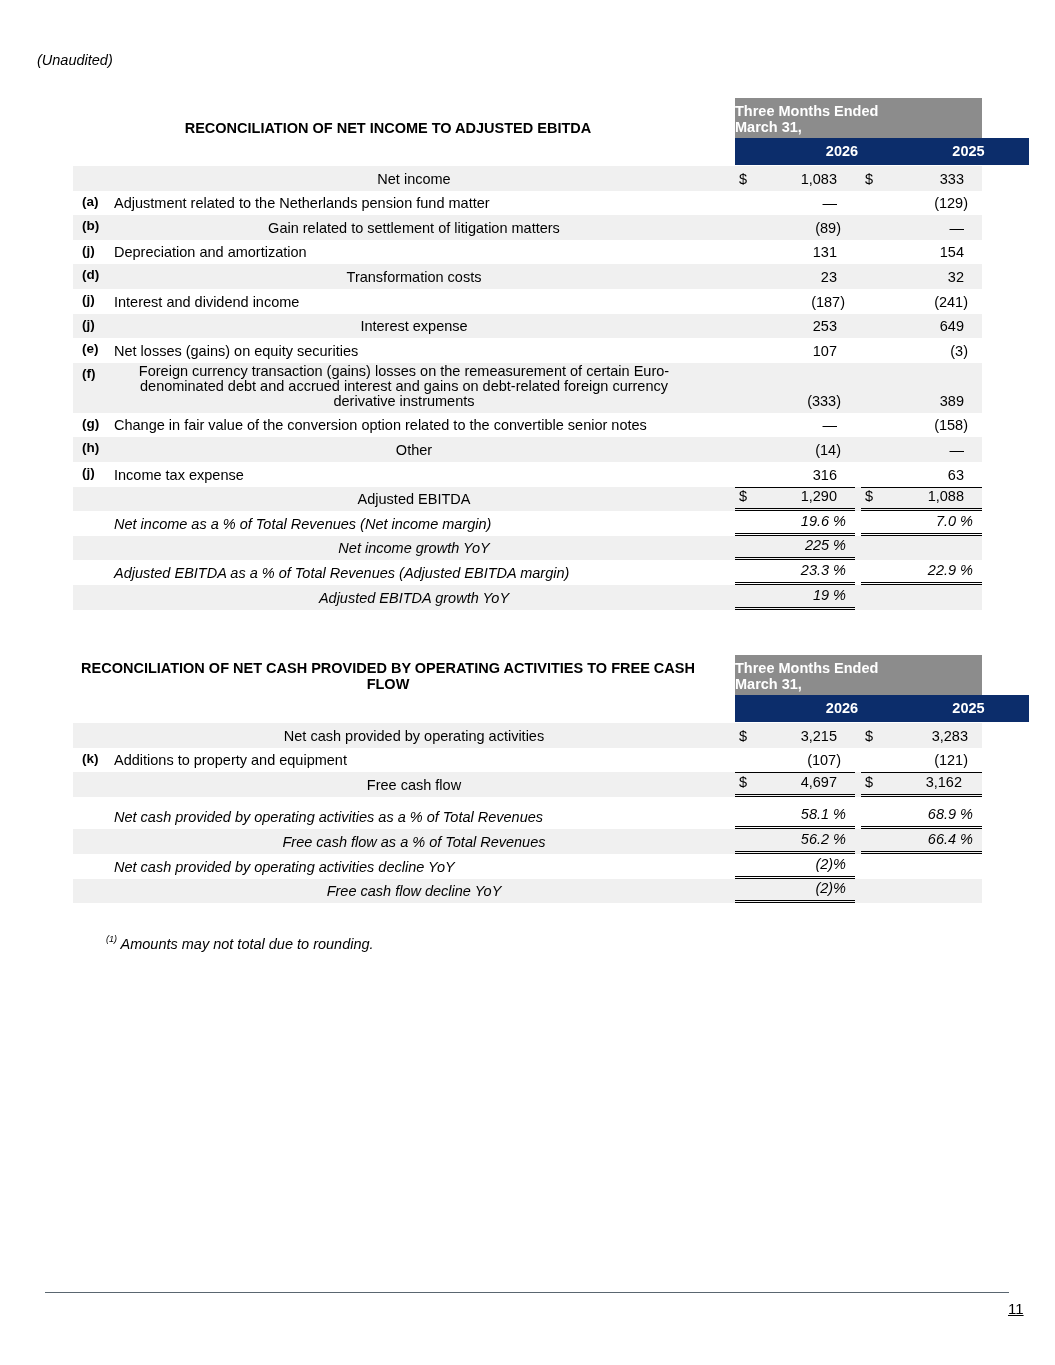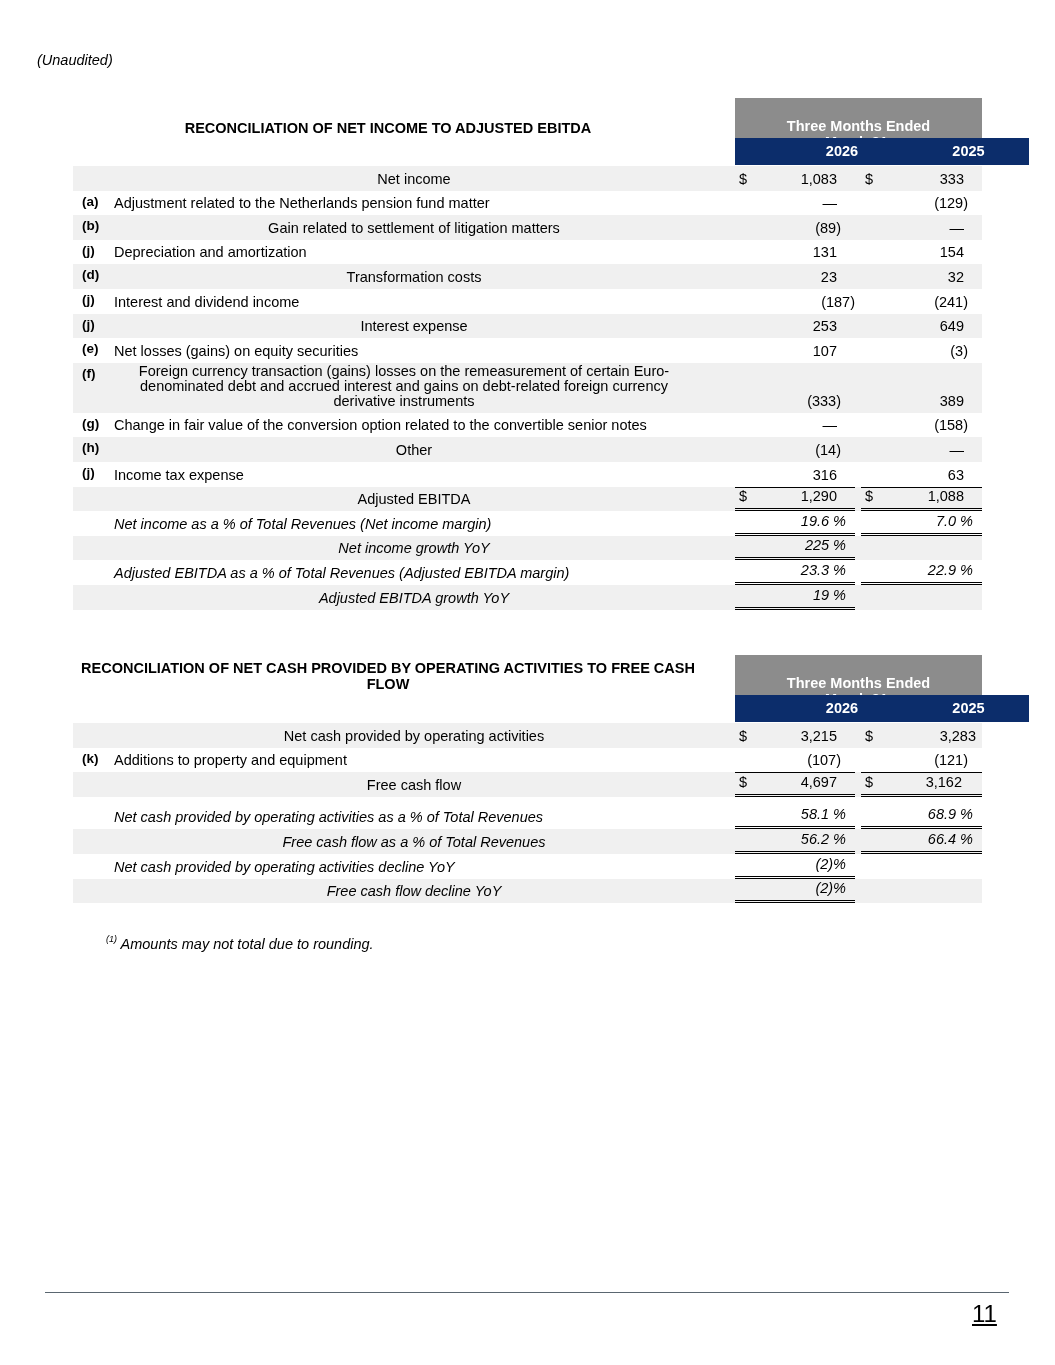--- a/index.html
+++ b/index.html
@@ -4,22 +4,22 @@
 <style>
   html, body { margin:0; padding:0; background:#ffffff; }
   body { width:1055px; height:1365px; position:relative; overflow:hidden;
          font-family:"Liberation Sans", sans-serif; color:#000; font-size:14.5px; }
   .unaudited { position:absolute; left:37px; top:52px; font-style:italic; font-size:14.5px; }
 
   .section { position:absolute; left:73px; width:909px; }
   .sec-head { position:relative; height:68px; }
   .sec-title { position:absolute; left:5px; font-weight:bold; font-size:14.5px; line-height:16px; width:620px;text-align:center; }
   .period-box { position:absolute; left:662px; top:0; width:247px; height:40px; background:#8c8c8c;
-                color:#fff; font-weight:bold; text-align:center; line-height:16px; font-size:14.5px;
-                padding-top:20px; box-sizing:border-box; }
+                color:#fff; font-weight:bold; line-height:16px; font-size:14.5px;
+                padding-top:5px; box-sizing:border-box; }
   .year { position:absolute; top:40px; height:27px; background:#0c2d6b; color:#fff; font-weight:bold;
           text-align:center; line-height:27px; font-size:14.5px;padding-left:47px; }
   .y1 { left:662px; width:120px; }
   .y2 { left:788px; width:121px; }
 
   .row { position:relative; height:24.6px; }
   .row.shade { background:#f0f0f0;text-align:center; }
   .row.tall { height:50px; }
   .ref { position:absolute; left:9px; top:3px; font-weight:bold; font-size:13.5px; }
   .label { position:absolute; left:41px; bottom:4px; line-height:15px; width:600px; }
@@ -29,21 +29,21 @@
   .c2 { left:788px; width:121px; }
   .dollar { position:absolute; left:4px; bottom:4px; }
   .val { position:absolute; right:18px; bottom:4px; }
   .val.pct { right:9px; }
   .topline { border-top:1.5px solid #000; }
   .dbl { border-bottom:3.5px double #000; }
 
   .footnote { position:absolute; left:106px; top:936px; font-style:italic; font-size:14.5px; }
   .footnote sup { font-size:9px; vertical-align:top; position:relative; top:-2px; }
   .hr { position:absolute; left:45px; width:964px; top:1292px; height:1px; background:#5a6670; }
-  .pagenum { position:absolute; left:972px; top:1300px; font-size:24px;text-decoration:underline; }
+  .pagenum { position:absolute; left:1008px; top:1300px; font-size:15px;text-decoration:underline; }
   .gap { height:8px; }
 </style>
 </head>
 <body>
 
 <div class="unaudited">(Unaudited)</div>
 
 <div class="section" style="top:98px;">
   <div class="sec-head">
     <div class="sec-title" style="top:22px;">RECONCILIATION OF NET INCOME TO ADJUSTED EBITDA</div>
@@ -104,21 +104,21 @@
         <span class="val">23</span>
       </div>
     <div class="cell c2">
         <span class="val">32</span>
       </div>
   </div>
   <div class="row">
     <span class="ref">(j)</span>
     <span class="label">Interest and dividend income</span>
     <div class="cell c1">
-        <span class="val" style="right:0">(187)</span>
+        <span class="val" style="right:10px">(187)</span>
       </div>
     <div class="cell c2">
         <span class="val" style="right:14px">(241)</span>
       </div>
   </div>
   <div class="row shade">
     <span class="ref">(j)</span>
     <span class="label">Interest expense</span>
     <div class="cell c1">
         <span class="val">253</span>
@@ -232,21 +232,21 @@
   </div>
 
   <div class="row shade">
     <span class="label">Net cash provided by operating activities</span>
     <div class="cell c1">
         <span class="dollar">$</span>
         <span class="val">3,215</span>
       </div>
     <div class="cell c2">
         <span class="dollar">$</span>
-        <span class="val" style="right:6px">3,283</span>
+        <span class="val" style="right:14px">3,283</span>
       </div>
   </div>
   <div class="row">
     <span class="ref">(k)</span>
     <span class="label">Additions to property and equipment</span>
     <div class="cell c1">
         <span class="val" style="right:14px">(107)</span>
       </div>
     <div class="cell c2">
         <span class="val" style="right:14px">(121)</span>

